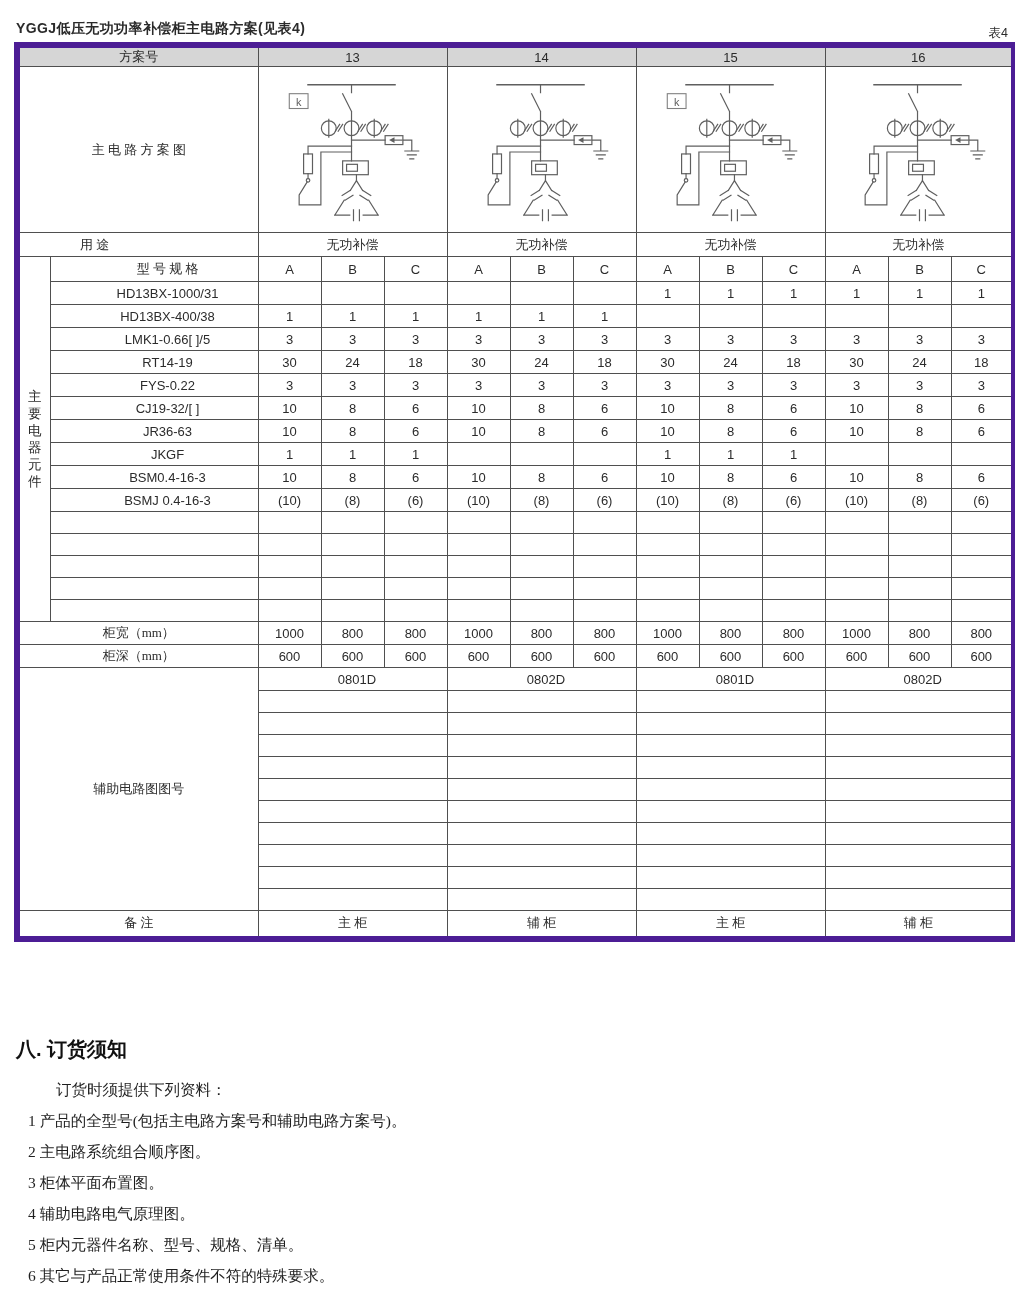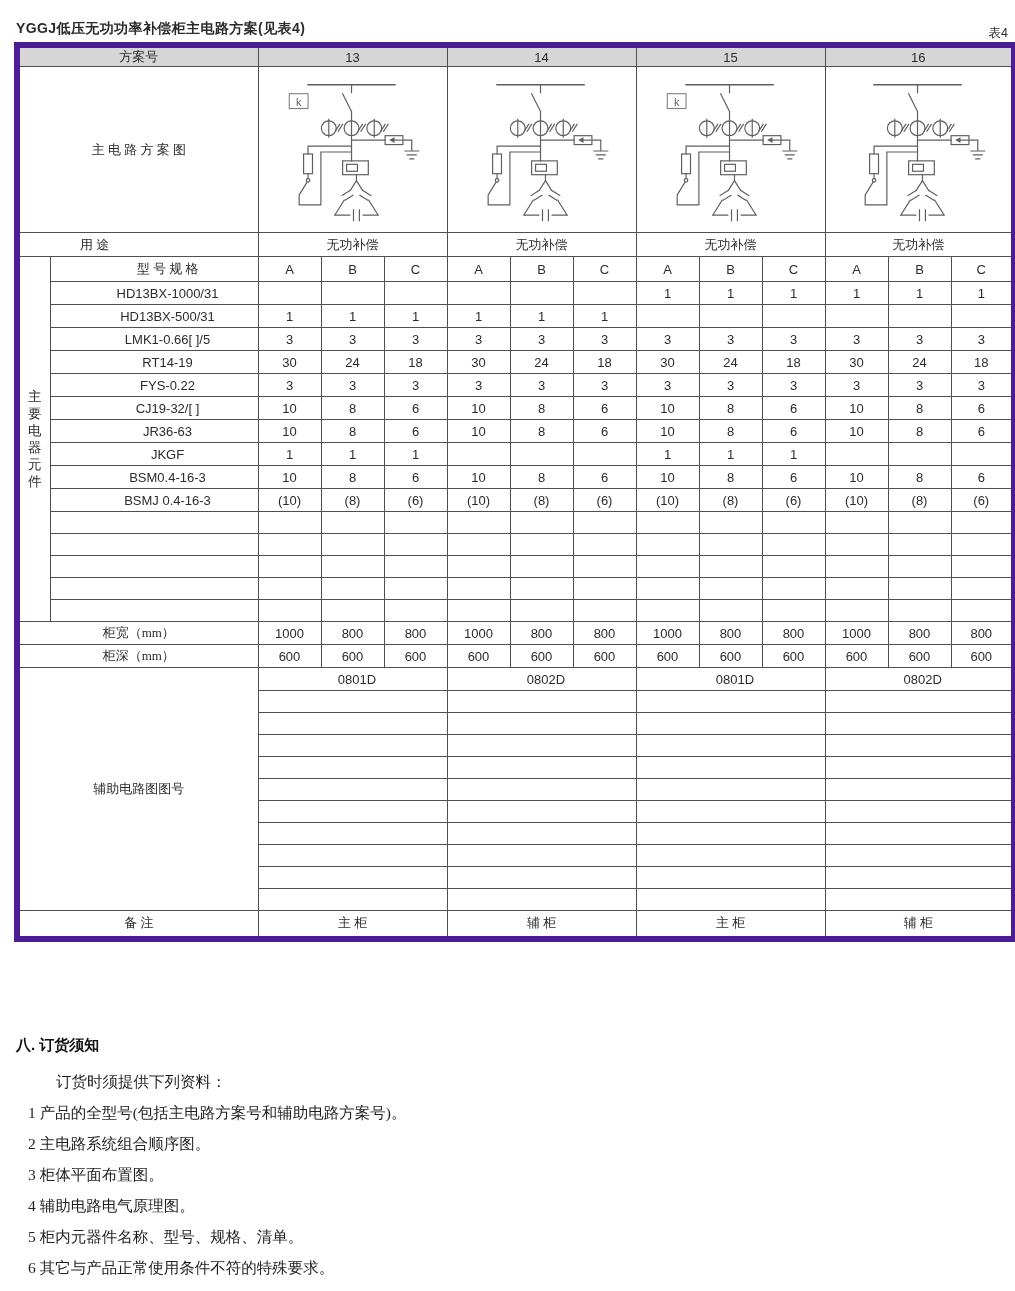--- a/index.html
+++ b/index.html
@@ -17,21 +17,21 @@
   .left-label{text-align:left !important;padding-left:60px !important;}
   .auxval{text-align:left;padding-left:9px !important;font-size:13px;}
   .diagcell{vertical-align:middle;}
   .diagcell svg{display:block;margin:0 auto;}
   #vlabel{display:flex;flex-direction:column;align-items:center;gap:1px;
         font-family:"Liberation Serif",serif;font-size:13.5px;line-height:16px;}
   tr.sep2 td{border-top:2px solid #3f3f3f;margin-top:40px;}
   tr.sepd td{border-top:2px solid #3f3f3f;margin-top:9px;}
   #ordering{position:absolute;left:16px;top:1036px;width:700px;
         font-family:"Liberation Serif",serif;font-size:15.5px;color:#1f1f1f;}
-  #ord-heading{font-family:"Liberation Sans",sans-serif;font-weight:bold;font-size:15px;
+  #ord-heading{font-family:"Liberation Sans",sans-serif;font-weight:bold;font-size:20px;
         color:#111;margin:0 0 16px 0;}
   #ord-intro{margin:16px 0 10px 40px;line-height:21px;}
   .ord-item{margin:0 0 10px 12px;line-height:21px;font-family:Liberation Serif, serif;}
 </style>
 </head>
 <body>
 
 <div id="page">
   <div id="doc-title">YGGJ低压无功功率补偿柜主电路方案(见表4)</div>
   <div id="table-tag">表4</div>
@@ -253,21 +253,21 @@
           <td></td>
           <td></td>
           <td>1</td>
           <td>1</td>
           <td>1</td>
           <td>1</td>
           <td>1</td>
           <td>1</td>
         </tr>
         <tr style="height:23px">
-          <td class="model">HD13BX-500/31</td>
+          <td class="model">HD13BX-400/38</td>
           <td>1</td>
           <td>1</td>
           <td>1</td>
           <td>1</td>
           <td>1</td>
           <td>1</td>
           <td></td>
           <td></td>
           <td></td>
           <td></td>

